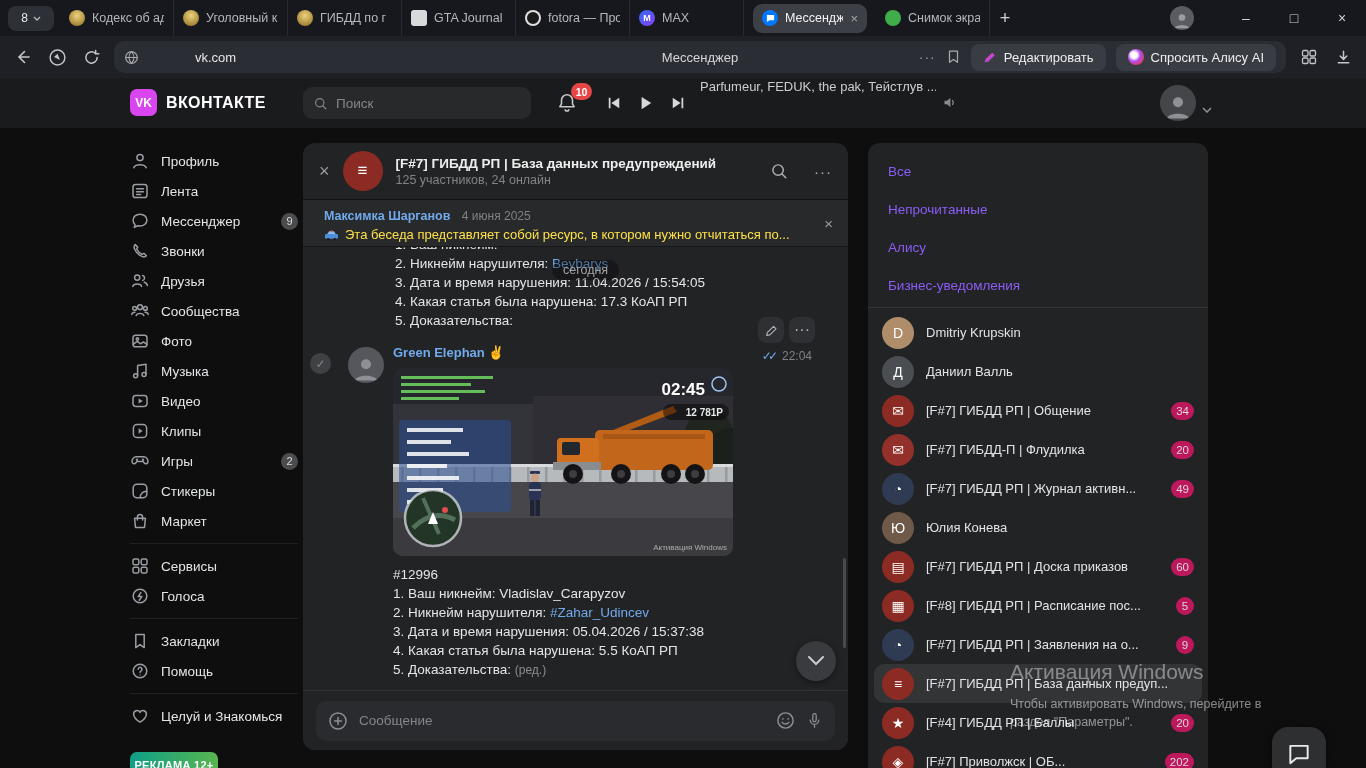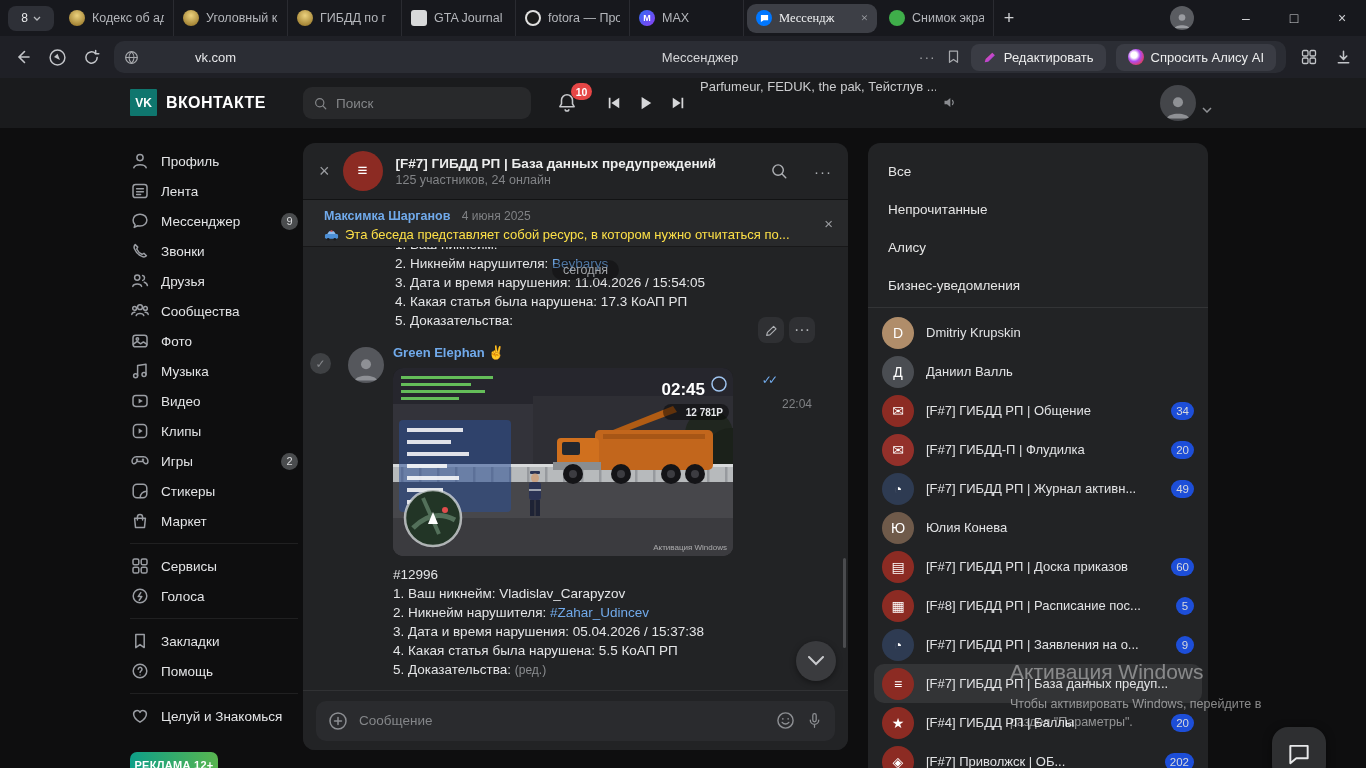--- a/index.html
+++ b/index.html
@@ -8,21 +8,21 @@
 
   
   .tabstrip{position:absolute;top:0;left:0;right:0;height:36px;background:#17181d;
             display:flex;align-items:center;padding-left:8px;box-sizing:border-box;}
   .tabgroup{width:46px;height:25px;border-radius:8px;background:#2e3037;color:#e8e9ea;
             display:flex;align-items:center;justify-content:center;gap:5px;font-size:12px;flex:none;}
   .tabs{display:flex;align-items:center;height:36px;margin-left:6px;}
   .tab{height:36px;display:flex;align-items:center;gap:7px;padding:0 9px;width:114px;
        box-sizing:border-box;color:#b4b6bb;font-size:12.5px;border-right:1px solid #2a2b31;}
   .tab.active{background:#3d3f46;border-radius:9px;height:29px;color:#f0f1f2;border-right:none;
-              margin:0 3px;width:130px;align-self:center;font-family:Liberation Serif, serif;}
+              margin:0 9px;width:114px;align-self:center;}
   .tab-label{white-space:nowrap;overflow:hidden;flex:1;}
   .tab-close{color:#a6a8ad;font-size:13px;flex:none;}
   .fv{width:16px;height:16px;border-radius:50%;flex:none;}
   .newtab{width:30px;text-align:center;color:#cfd0d3;font-size:18px;flex:none;}
   .winrow{position:absolute;right:0;top:0;height:36px;display:flex;align-items:center;}
   .b-avatar{width:24px;height:24px;border-radius:50%;background:#5a5c61;overflow:hidden;
             display:flex;align-items:flex-end;justify-content:center;margin-right:28px;}
   .winbtn{width:48px;height:36px;display:flex;align-items:center;justify-content:center;
           color:#cfd0d3;font-size:14px;}
 
@@ -37,21 +37,21 @@
   .url-right{margin-left:auto;display:flex;align-items:center;gap:10px;z-index:2;}
   .dots3{color:#9b9da1;font-size:14px;letter-spacing:1px;}
   .pillbtn{height:27px;border-radius:8px;background:#3a3c44;display:flex;align-items:center;
            gap:7px;padding:0 12px;color:#eceded;font-size:13px;white-space:nowrap;}
   .alice-ic{width:16px;height:16px;border-radius:50%;
             background:radial-gradient(circle at 38% 38%, #ffffff 0 22%, #b14cf0 45%, #e23b4e 80%);}
 
   
   .vkheader{position:absolute;top:78px;left:0;right:0;height:50px;background:#1a1b1d;}
   .vk-logo{position:absolute;left:130px;top:11px;display:flex;align-items:center;gap:9px;}
-  .vk-logo-sq{width:27px;height:27px;border-radius:1px;background:#0f766e;color:#fff;
+  .vk-logo-sq{width:27px;height:27px;border-radius:7px;background:#d946ef;color:#fff;
               font-weight:bold;font-size:12px;display:flex;align-items:center;justify-content:center;}
   .vk-brand{color:#fff;font-weight:bold;font-size:16px;letter-spacing:.4px;}
   .vk-search{position:absolute;left:303px;top:9px;width:228px;height:32px;background:#28292b;
              border-radius:9px;display:flex;align-items:center;gap:8px;padding:0 10px;box-sizing:border-box;}
   .vk-search-ph{color:#848689;font-size:13.5px;}
   .bell{position:absolute;left:556px;top:14px;}
   .bell-badge{position:absolute;left:571px;top:5px;background:#e64646;color:#fff;border-radius:9px;
               height:17px;min-width:21px;display:flex;align-items:center;justify-content:center;
               font-size:10.5px;font-weight:bold;padding:0 4px;box-sizing:border-box;}
   .pctl{position:absolute;top:16px;width:20px;height:18px;display:flex;align-items:center;justify-content:center;}
@@ -106,48 +106,48 @@
   #msg2{position:absolute;left:0;top:96px;width:545px;}
   .msg2-check{position:absolute;left:7px;top:10px;width:21px;height:21px;border-radius:50%;
               background:#3f4144;color:#85878b;font-size:12px;display:flex;align-items:center;justify-content:center;}
   .msg2-avatar{position:absolute;left:45px;top:4px;width:36px;height:36px;border-radius:50%;
                background:#55575c;overflow:hidden;display:flex;align-items:flex-end;justify-content:center;}
   .msg2-body{margin-left:90px;}
   .msg-author{color:#71aaeb;font-size:13px;font-weight:bold;}
   .msg-emoji{color:#e8a33d;font-size:13px;margin-left:4px;}
   .receipt{position:absolute;right:36px;top:6px;display:flex;align-items:center;gap:5px;}
   .checks{color:#71aaeb;font-size:12px;letter-spacing:-4px;margin-right:3px;}
-  .msg-time{color:#808285;font-size:12px;margin-top:48px;}
+  .msg-time{color:#808285;font-size:12px;}
   .msg-toolbar{position:absolute;right:33px;top:-26px;display:flex;gap:5px;}
   .tbtn{width:26px;height:26px;border-radius:8px;background:#2f3033;display:flex;
         align-items:center;justify-content:center;color:#aeb0b4;}
   .msg-img{width:340px;height:188px;border-radius:10px;overflow:hidden;margin:7px 0 9px;display:block;}
   .fab{position:absolute;right:12px;top:498px;width:40px;height:40px;border-radius:50%;background:#3a3b3e;
        display:flex;align-items:center;justify-content:center;box-shadow:0 2px 6px rgba(0,0,0,.4);}
   .msg-scrollbar{position:absolute;right:2px;top:415px;width:3px;height:90px;border-radius:2px;background:#4a4b4e;}
 
   .inputrow{position:absolute;left:0;right:0;bottom:0;height:60px;border-top:1px solid rgba(255,255,255,0.07);
             display:flex;align-items:center;padding:0 13px;box-sizing:border-box;background:#222325;}
   .msg-input{flex:1;height:40px;background:#2a2b2e;border-radius:10px;display:flex;align-items:center;
              padding:0 12px;gap:11px;}
   .input-ph{flex:1;color:#848689;font-size:13.5px;}
 
   
   .rightpanel{position:absolute;left:868px;top:143px;width:340px;height:700px;background:#222325;
               border-radius:12px 12px 0 0;overflow:hidden;}
   .filters{padding:9px 0 0;}
-  .filter{height:38px;display:flex;align-items:center;padding:0 20px;color:#e5e5e5;font-size:13.5px;}
+  .filter{height:38px;display:flex;align-items:center;padding:0 20px;color:#8b5cf6;font-size:13.5px;}
   .cl-div{height:1px;background:rgba(255,255,255,0.08);margin:3px 0 0;}
   .convos{padding-top:5px;}
   .convo{height:39px;display:flex;align-items:center;gap:12px;padding:0 14px;box-sizing:border-box;}
   .convo.active{background:#333436;border-radius:10px;margin:0 6px;padding:0 8px;}
   .c-av{width:32px;height:32px;border-radius:50%;display:flex;align-items:center;justify-content:center;
         color:#fff;font-size:14px;flex:none;}
   .c-name{flex:1;color:#e2e3e5;font-size:13px;white-space:nowrap;overflow:hidden;text-overflow:ellipsis;}
-  .c-badge{background:#1d4ed8;color:#d8d9db;font-size:11.5px;height:18px;min-width:18px;border-radius:9px;
+  .c-badge{background:#be185d;color:#d8d9db;font-size:11.5px;height:18px;min-width:18px;border-radius:9px;
            display:flex;align-items:center;justify-content:center;padding:0 5px;box-sizing:border-box;flex:none;}
 
   
   .win-activate{position:absolute;left:1010px;top:660px;width:345px;z-index:100;pointer-events:none;}
   .wa-title{font-size:21px;color:rgba(255,255,255,0.42);}
   .wa-body{margin-top:11px;font-size:12.5px;line-height:18px;color:rgba(255,255,255,0.5);}
   .support-fab{position:absolute;left:1272px;top:727px;width:54px;height:54px;border-radius:16px;
                background:#2e2f31;display:flex;align-items:center;justify-content:center;z-index:20;
                box-shadow:0 2px 8px rgba(0,0,0,.5);}
 </style>

